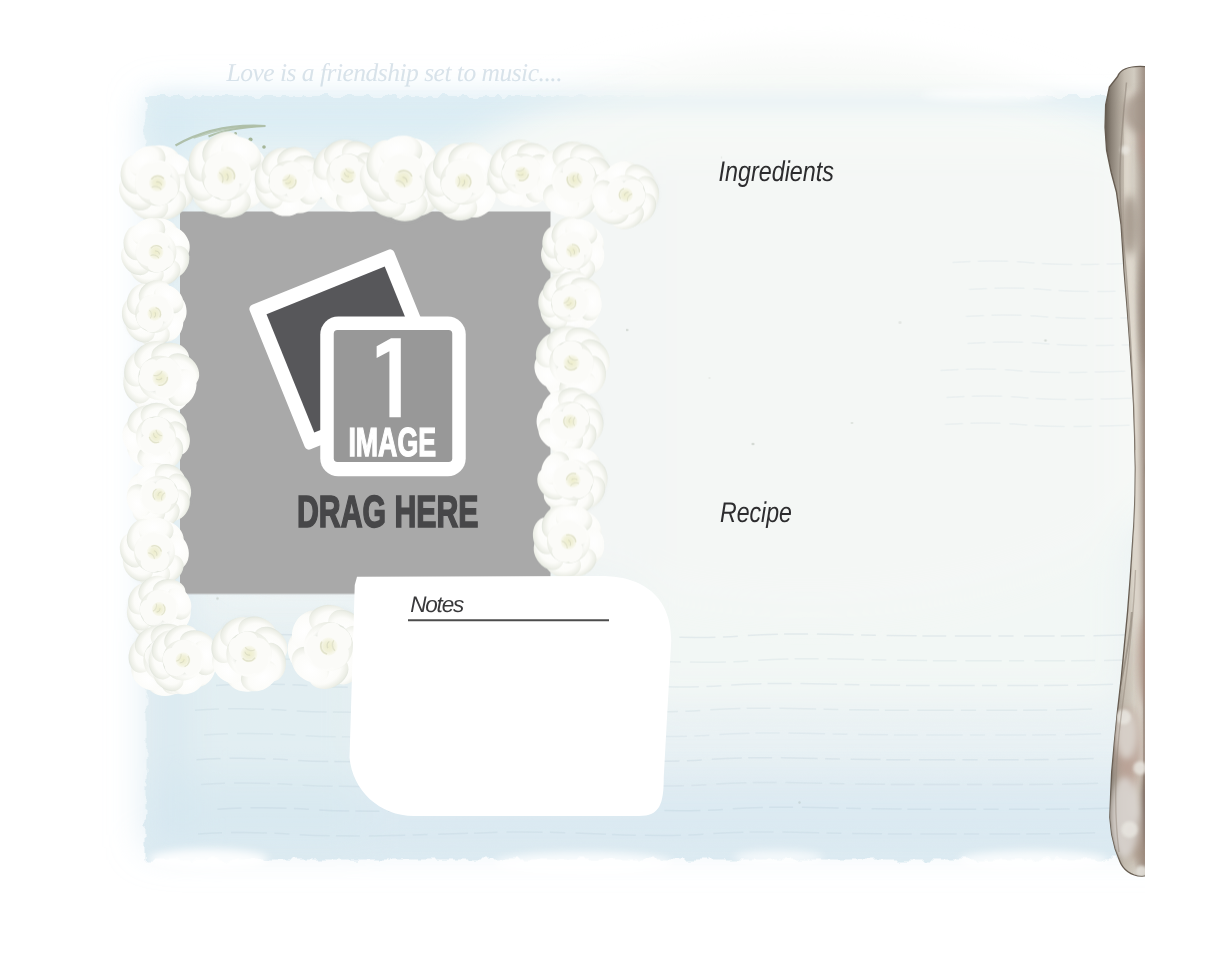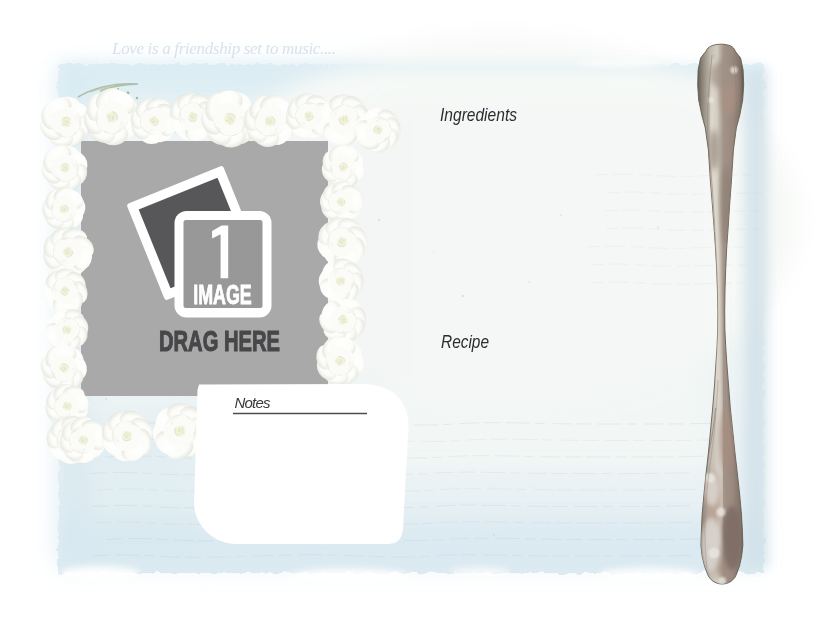--- a/index.html
+++ b/index.html
@@ -1,14 +1,14 @@
 <!DOCTYPE html>
 <html><head><meta charset="utf-8">
 <style>html,body{margin:0;padding:0;background:#fff;}
-#wrap{position:relative;width:817px;height:636px;overflow:hidden;background:#fff;font-family:"Liberation Sans",sans-serif;}</style></head>
+#wrap{position:relative;width:724px;height:636px;overflow:hidden;background:#fff;font-family:"Liberation Sans",sans-serif;margin-left:39px;}</style></head>
 <body>
 <div id="wrap">
 <svg width="817" height="636" viewBox="0 0 817 636" xmlns="http://www.w3.org/2000/svg">
 <defs>
   <linearGradient id="pageBase" x1="0" y1="0" x2="0" y2="1">
     <stop offset="0" stop-color="#e6f2f6"></stop>
     <stop offset="0.13" stop-color="#f0f6f6"></stop>
     <stop offset="0.5" stop-color="#eff5f5"></stop>
     <stop offset="0.85" stop-color="#e9f1f4"></stop>
     <stop offset="1" stop-color="#deecf2"></stop>

